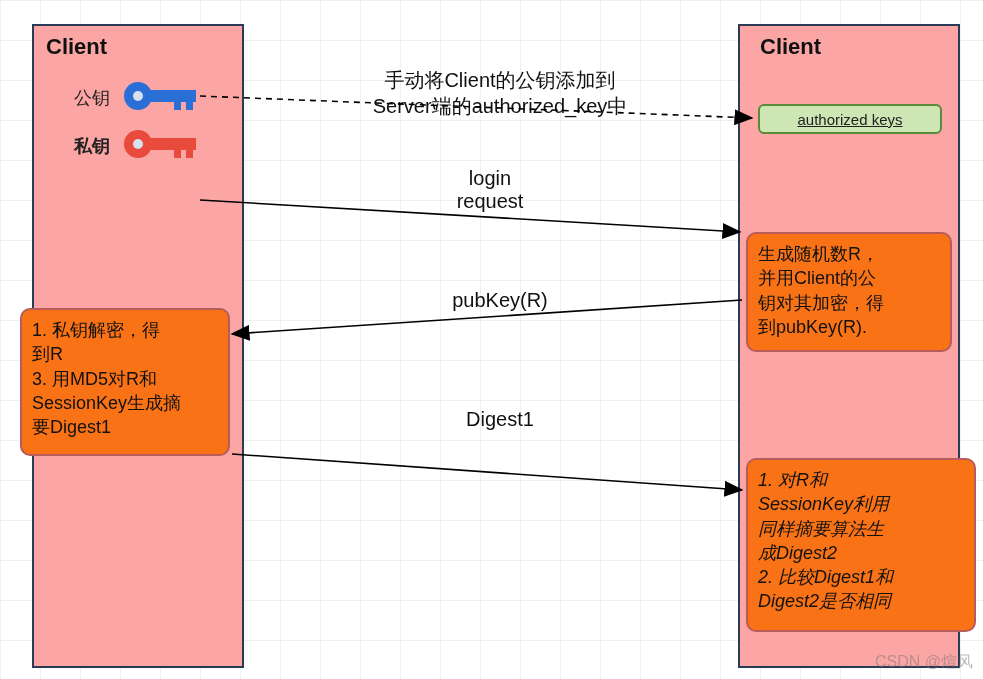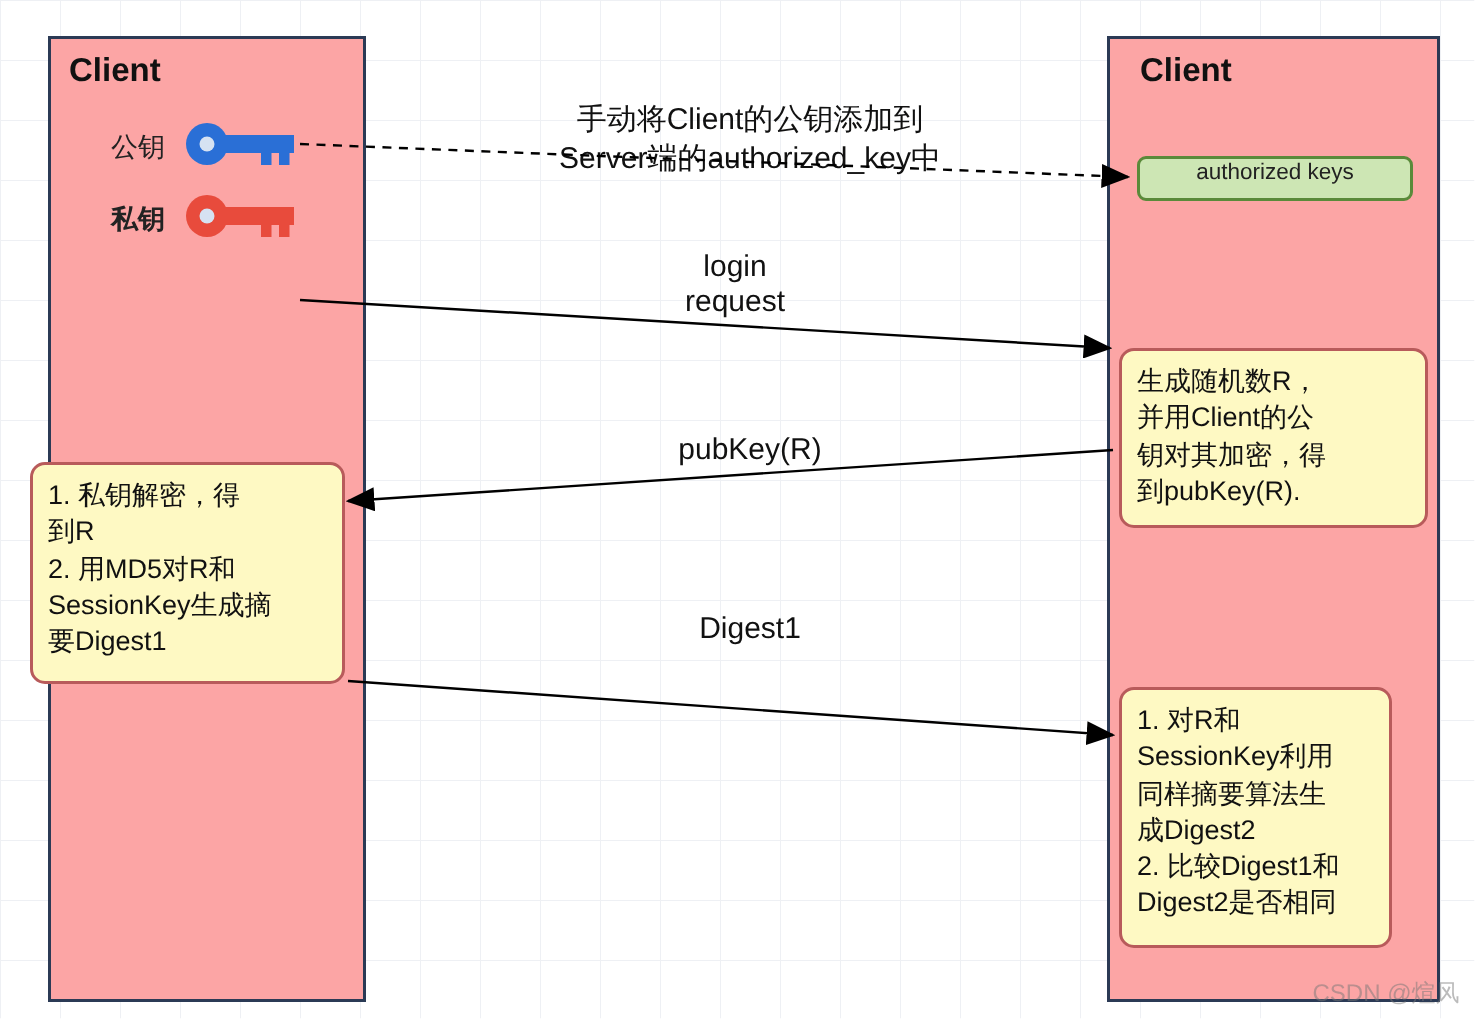--- a/index.html
+++ b/index.html
@@ -40,27 +40,28 @@
     font-size: 18px;
     color: #222;
     text-align: center;
   }
   .auth-box {
     position: absolute;
     background: #cde6b4;
     border: 2px solid #5a8a3a;
     border-radius: 6px;
     font-size: 15px;
-    display: flex; justify-content: center;
+    display: flex; align-items: center; justify-content: center;
     color: #222;
     z-index: 2;
+    text-decoration: underline;
   }
   .note-box {
     position: absolute;
-    background: #fef9c3;
+    background: #f97316;
     border: 2px solid #b85b5b;
     border-radius: 10px;
     font-size: 18px;
     color: #111;
     padding: 8px 10px;
     line-height: 1.35;
     z-index: 2;
     white-space: pre-line;
   }
   .msg-label {
@@ -116,25 +117,25 @@
     <span>authorized keys</span>
   </div>
 
   <div class="note-box" style="left:746px; top:232px; width:206px; height:120px;">生成随机数R，
 并用Client的公
 钥对其加密，得
 到pubKey(R).</div>
 
   <div class="note-box" style="left:20px; top:308px; width:210px; height:148px;">1. 私钥解密，得
 到R
-2. 用MD5对R和
+3. 用MD5对R和
 SessionKey生成摘
 要Digest1</div>
 
-  <div class="note-box" style="left:746px; top:458px; width:182px; height:174px;">1. 对R和
+  <div class="note-box" style="left:746px; top:458px; width:230px; height:174px;font-style:italic;">1. 对R和
 SessionKey利用
 同样摘要算法生
 成Digest2
 2. 比较Digest1和
 Digest2是否相同</div>
 
   <div class="top-caption" style="left:330px; top:24px; width:340px;">手动将Client的公钥添加到
 Server端的authorized_key中</div>
 
   <div class="msg-label" style="left:420px; top:289px; width:160px;">pubKey(R)</div>

